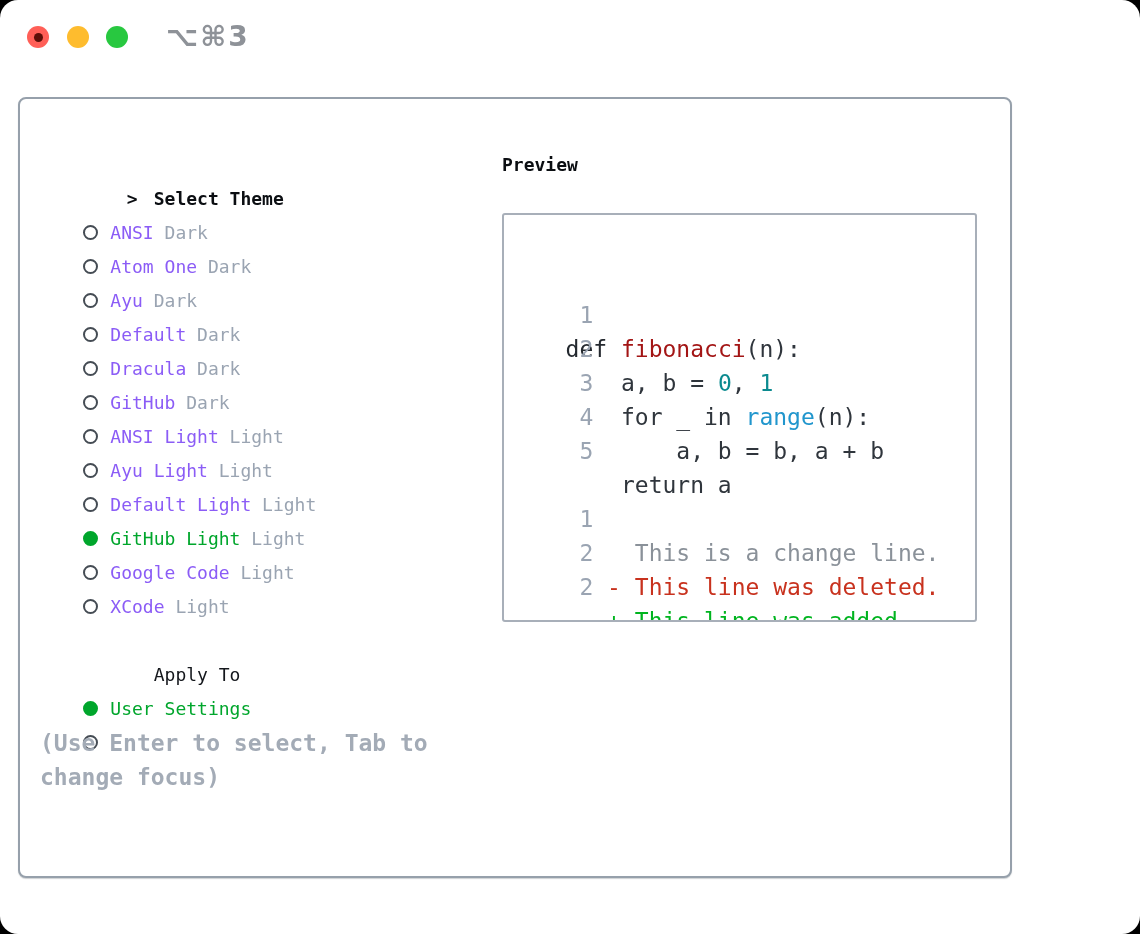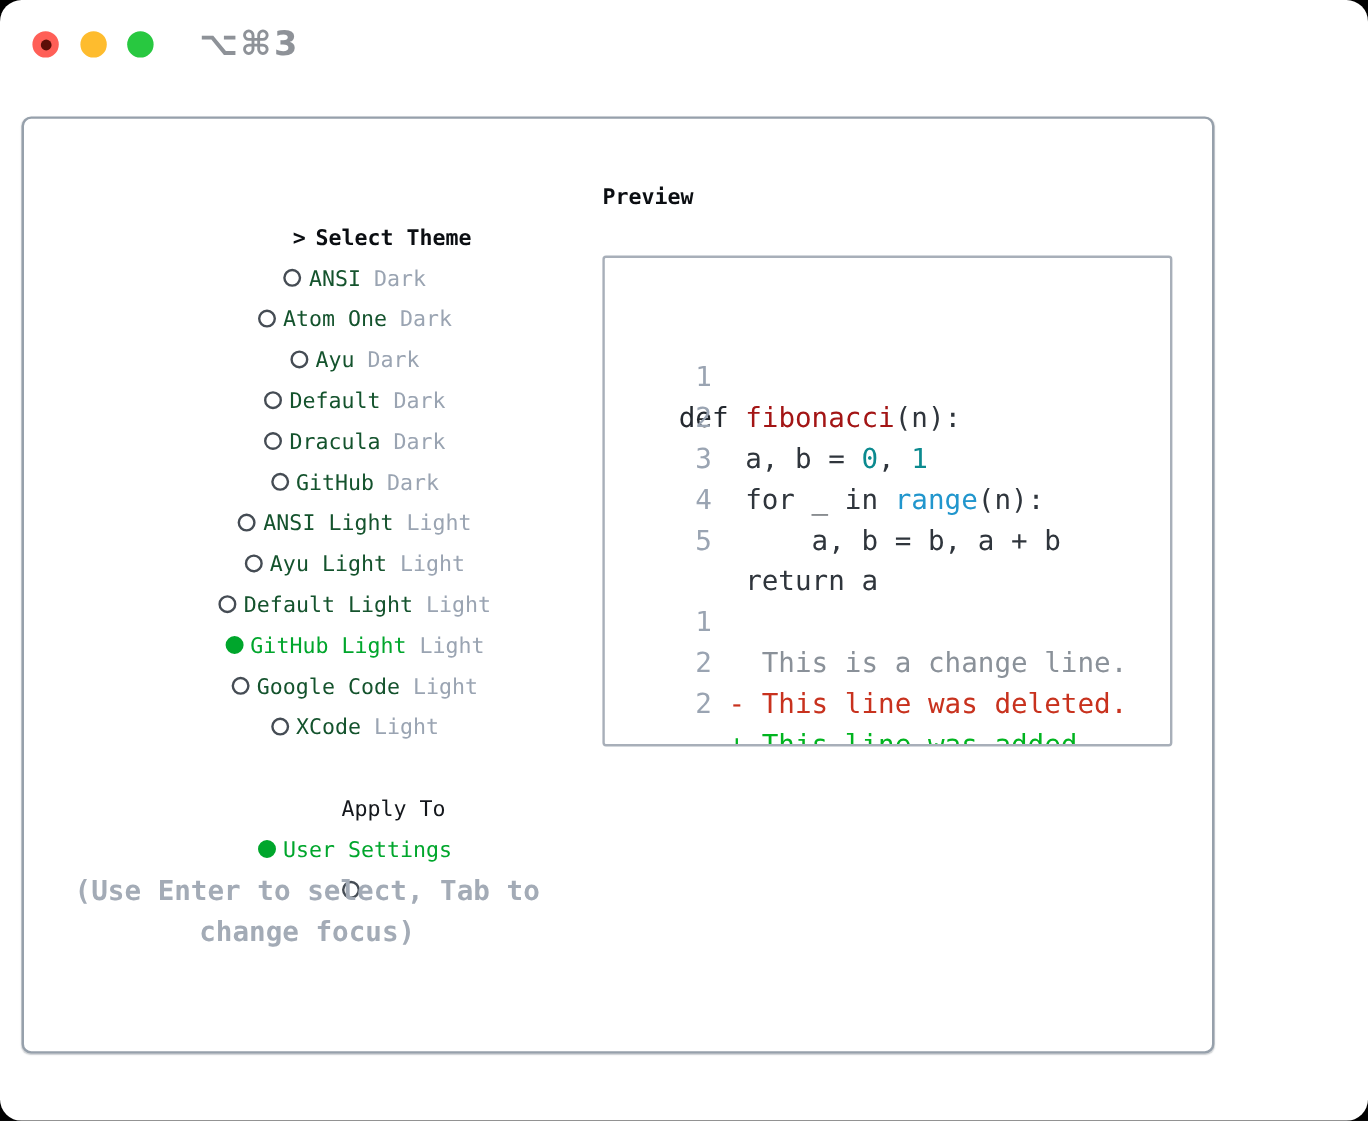--- a/index.html
+++ b/index.html
@@ -38,34 +38,34 @@
   .panel {
     position: absolute; left: 18px; top: 97px;
     width: 994px; height: 781px;
     border: 2px solid #96a0ab;
     border-radius: 8px;
     background: #fff;
     padding: 49px 0 0 20px;
     display: flex;
     box-shadow: 0 1px 1px rgba(60,70,85,0.25);
   }
-  .left-col  { width: 462px; flex: none; text-align: center; }
+  .left-col  { width: 462px; flex: none; }
   .right-col { flex: none; }
 
   .row { height: 34px; line-height: 34px; font-size: 18px; white-space: pre; }
   .marker { display: inline-block; width: 27px; }
   .pointer { color: #0b0e12; font-weight: bold; }
   .radio {
     display: inline-block; width: 15px; height: 15px;
     border: 2px solid #454c54; border-radius: 50%;
     vertical-align: -1px; background: transparent;
   }
   .radio.sel { border-color: var(--accent-green, #00a62c); background: var(--accent-green, #00a62c); }
   .hdr  { color: #0b0e12; font-weight: bold; }
-  .name { color: #14532d; }
+  .name { color: #8b5cf6; }
   .row.selected .name { color: var(--accent-green, #00a62c); }
   .tag  { color: var(--muted-gray, #9aa4b2); }
   .subhdr { color: #14171c; }
   .spacer { height: 34px; }
   .hint {
     max-width: 432px;
     font-size: 23px; line-height: 34px;
     color: var(--hint-gray, #a3abb6);
     font-weight: bold;
   }

